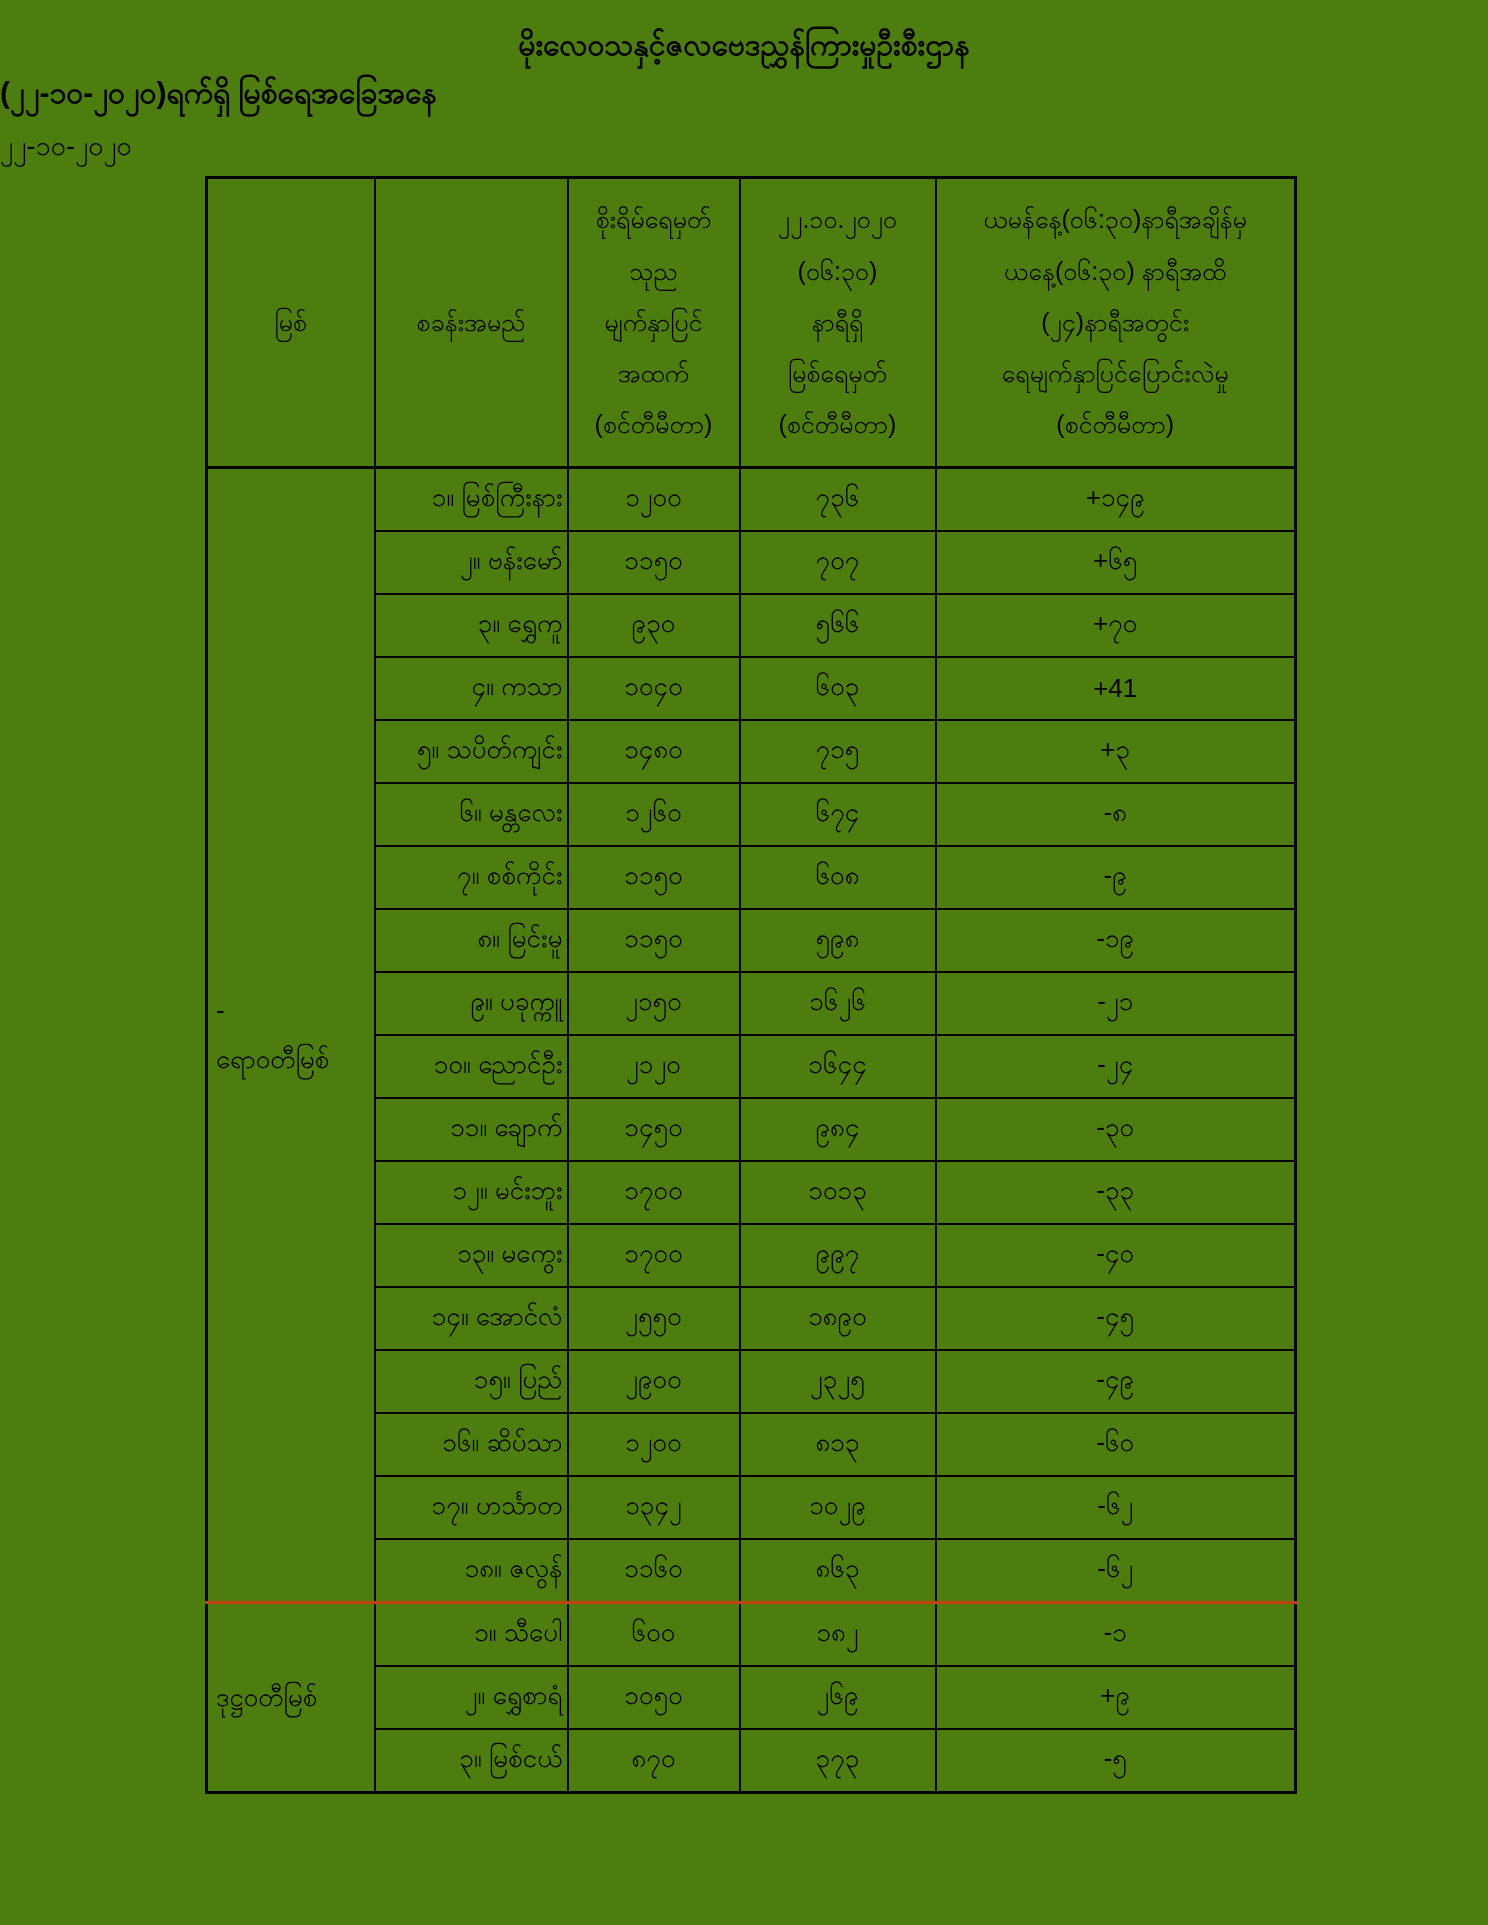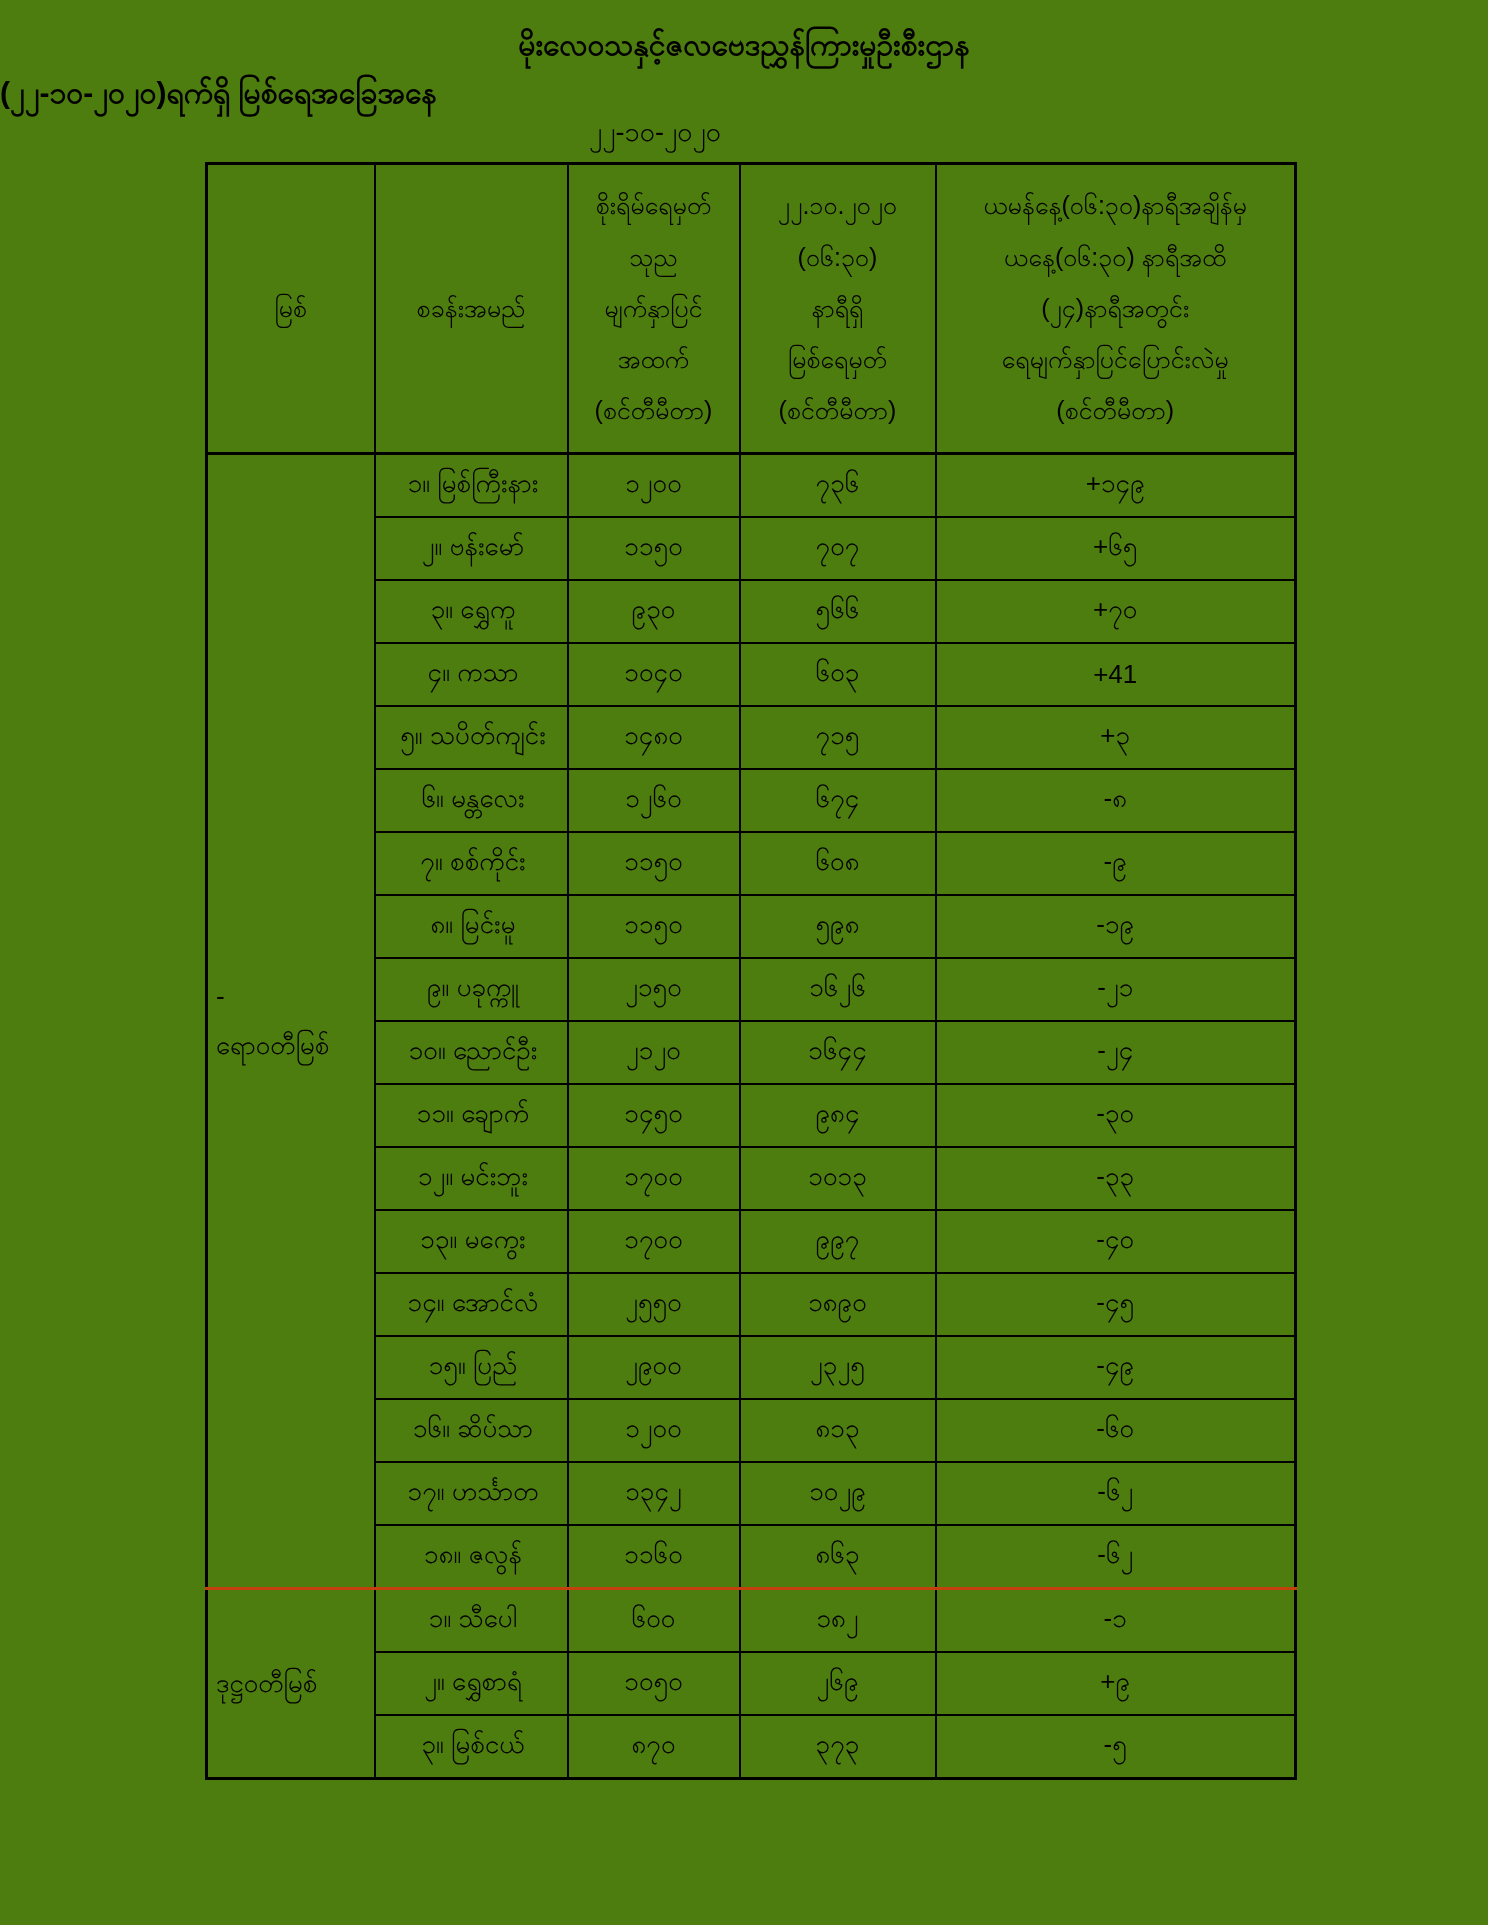--- a/index.html
+++ b/index.html
@@ -24,22 +24,23 @@
     line-height: 1.4;
   }
   .subtitle {
     text-align: left;
     font-weight: bold;
     font-size: 30px;
     margin-top: 6px;
     line-height: 1.4;
   }
   .date-line {
-    text-align: center;
+    text-align: left;
     margin-right: 178px;
+    margin-top: 14px;
     font-size: 27px;
   }
   table.river-table {
     margin-left: 205px;
     margin-top: 8px;
     border-collapse: collapse;
     table-layout: fixed;
     border: 3px solid #000;
     width: 1090px;
   }
@@ -61,21 +62,21 @@
   }
   .pre { white-space: pre-line; }
   .river-table tbody td {
     height: 61px;
     font-size: 26px;
     text-align: center;
     vertical-align: middle;
     padding: 0 4px;
   }
   .river-table tbody td.station-cell {
-    text-align: center;
+    text-align: right;
     padding-left: 8px;
   }
   .river-table tbody td.river-cell {
     text-align: left;
     padding-left: 8px;
     white-space: pre-line;
     line-height: 1.9;
     font-size: 26px;
   }
   .river-table tbody tr.group-start td {

